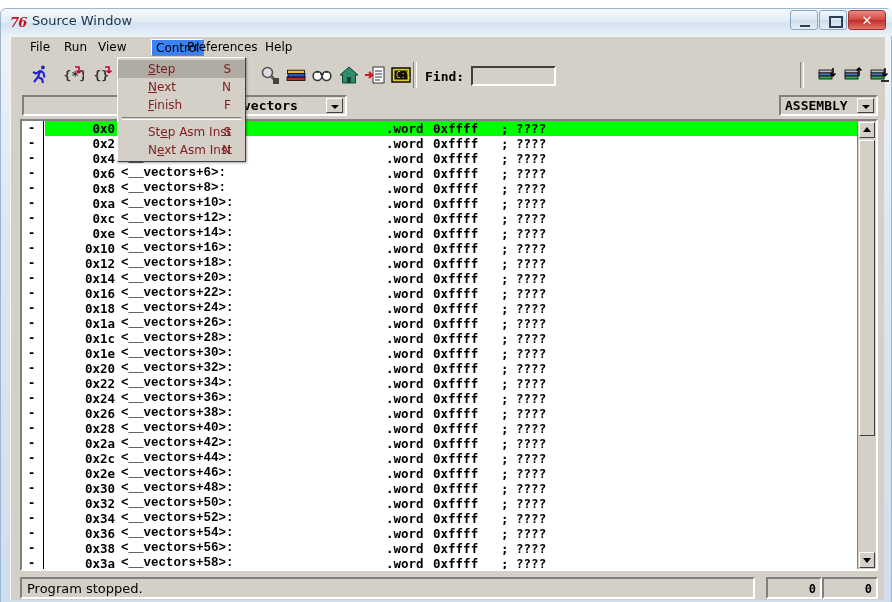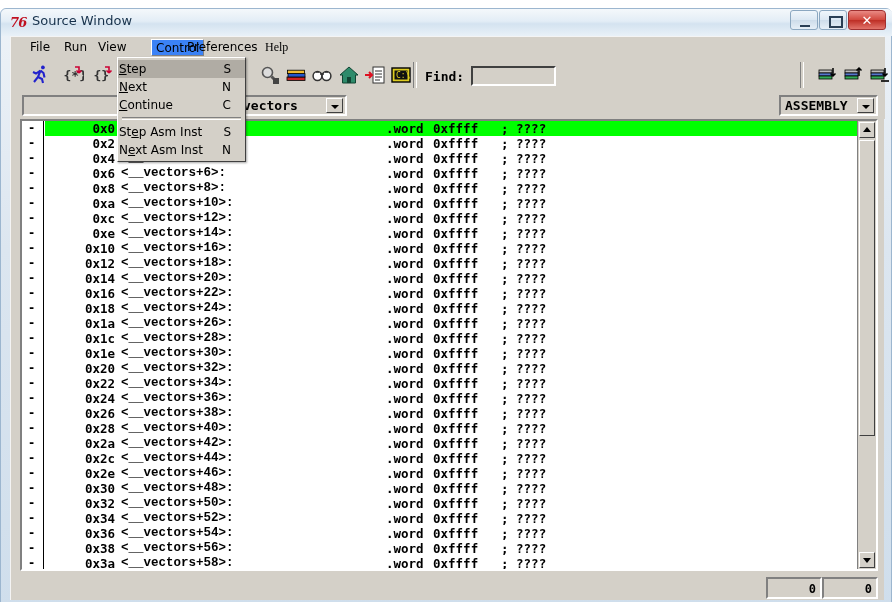--- a/index.html
+++ b/index.html
@@ -127,22 +127,22 @@
     border-color: #ffffff #404040 #404040 #ffffff;
     box-shadow: 1px 1px 2px rgba(0,0,0,.35);
     z-index: 60;
     padding: 2px 0 2px 0;
   }
   .dd-row {
     position: relative;
     height: 18px;
     line-height: 18px;
     font-size: 12px;
-    color: #000000;
-    padding-left: 1px;
+    color: #7f1d1d;
+    padding-left: 30px;
     font-family: "DejaVu Sans", sans-serif;
     white-space: nowrap;
   }
   .dd-row.sel { background: #b0aca4; }
   .dd-row .acc {
     position: absolute;
     right: 14px; top: 0;
   }
   .dd-row .lbl .u { text-decoration: underline; }
   .dd-sep {
@@ -356,21 +356,21 @@
   </div>
 
   <div id="app">
 
     <div id="menubar">
         <div class="menu-item" style="left: 14px;">File</div>
         <div class="menu-item" style="left: 48px;">Run</div>
         <div class="menu-item" style="left: 82px;">View</div>
         <div class="menu-item active" style="left: 121px;">Control</div>
         <div class="menu-item" style="left: 171px;">Preferences</div>
-        <div class="menu-item" style="left: 249px; font-family: Liberation Serif, serif;">Help</div>
+        <div class="menu-item" style="left: 249px;">Help</div>
       </div>
 
     <div id="toolbar">
       <div class="tb-sep" style="left:231px"></div>
       <div class="tb-sep" style="left:402px"></div>
       <div class="tb-sep" style="left:789px"></div>
       <div id="find-label">Find:</div>
       <div id="find-input"></div>
     <div class="tb-icon" style="left: 18px;"><svg width="22" height="22" viewBox="0 0 22 22">
             <path d="M12 3.4a1.9 1.9 0 1 1 0 .01z" fill="#2222cc"></path>
@@ -529,28 +529,29 @@
           <div class="c-row"><span class="addr">0x3a</span><span class="lblname">&lt;__vectors+58&gt;:</span><span class="op">.word</span><span class="val">0xffff</span><span class="cmt">; ????</span></div>
         </div>
       <div id="code-vscroll">
         <div class="sb-arrow" id="sb-up"></div>
         <div id="sb-thumb"></div>
         <div class="sb-arrow" id="sb-down"></div>
       </div>
     </div>
 
     <div id="status-row">
+      <div id="status-msg">Program stopped.</div>
       <div class="status-box" id="status-box-1">0</div>
       <div class="status-box" id="status-box-2">0</div>
     </div>
 
   </div>
 
   <div id="dropdown">
       <div class="dd-row sel"><span class="lbl"><span class="u">S</span>tep</span><span class="acc">S</span></div>
       <div class="dd-row"><span class="lbl"><span class="u">N</span>ext</span><span class="acc">N</span></div>
-      <div class="dd-row"><span class="lbl"><span class="u">C</span>ontinue</span><span class="acc">C</span></div>
+      <div class="dd-row"><span class="lbl"><span class="u">F</span>inish</span><span class="acc">F</span></div>
       <div class="dd-sep"></div>
       <div class="dd-row"><span class="lbl">St<span class="u">e</span>p Asm Inst</span><span class="acc">S</span></div>
       <div class="dd-row"><span class="lbl">N<span class="u">e</span>xt Asm Inst</span><span class="acc">N</span></div>
     </div>
 
 </div>
 
 </body></html>

